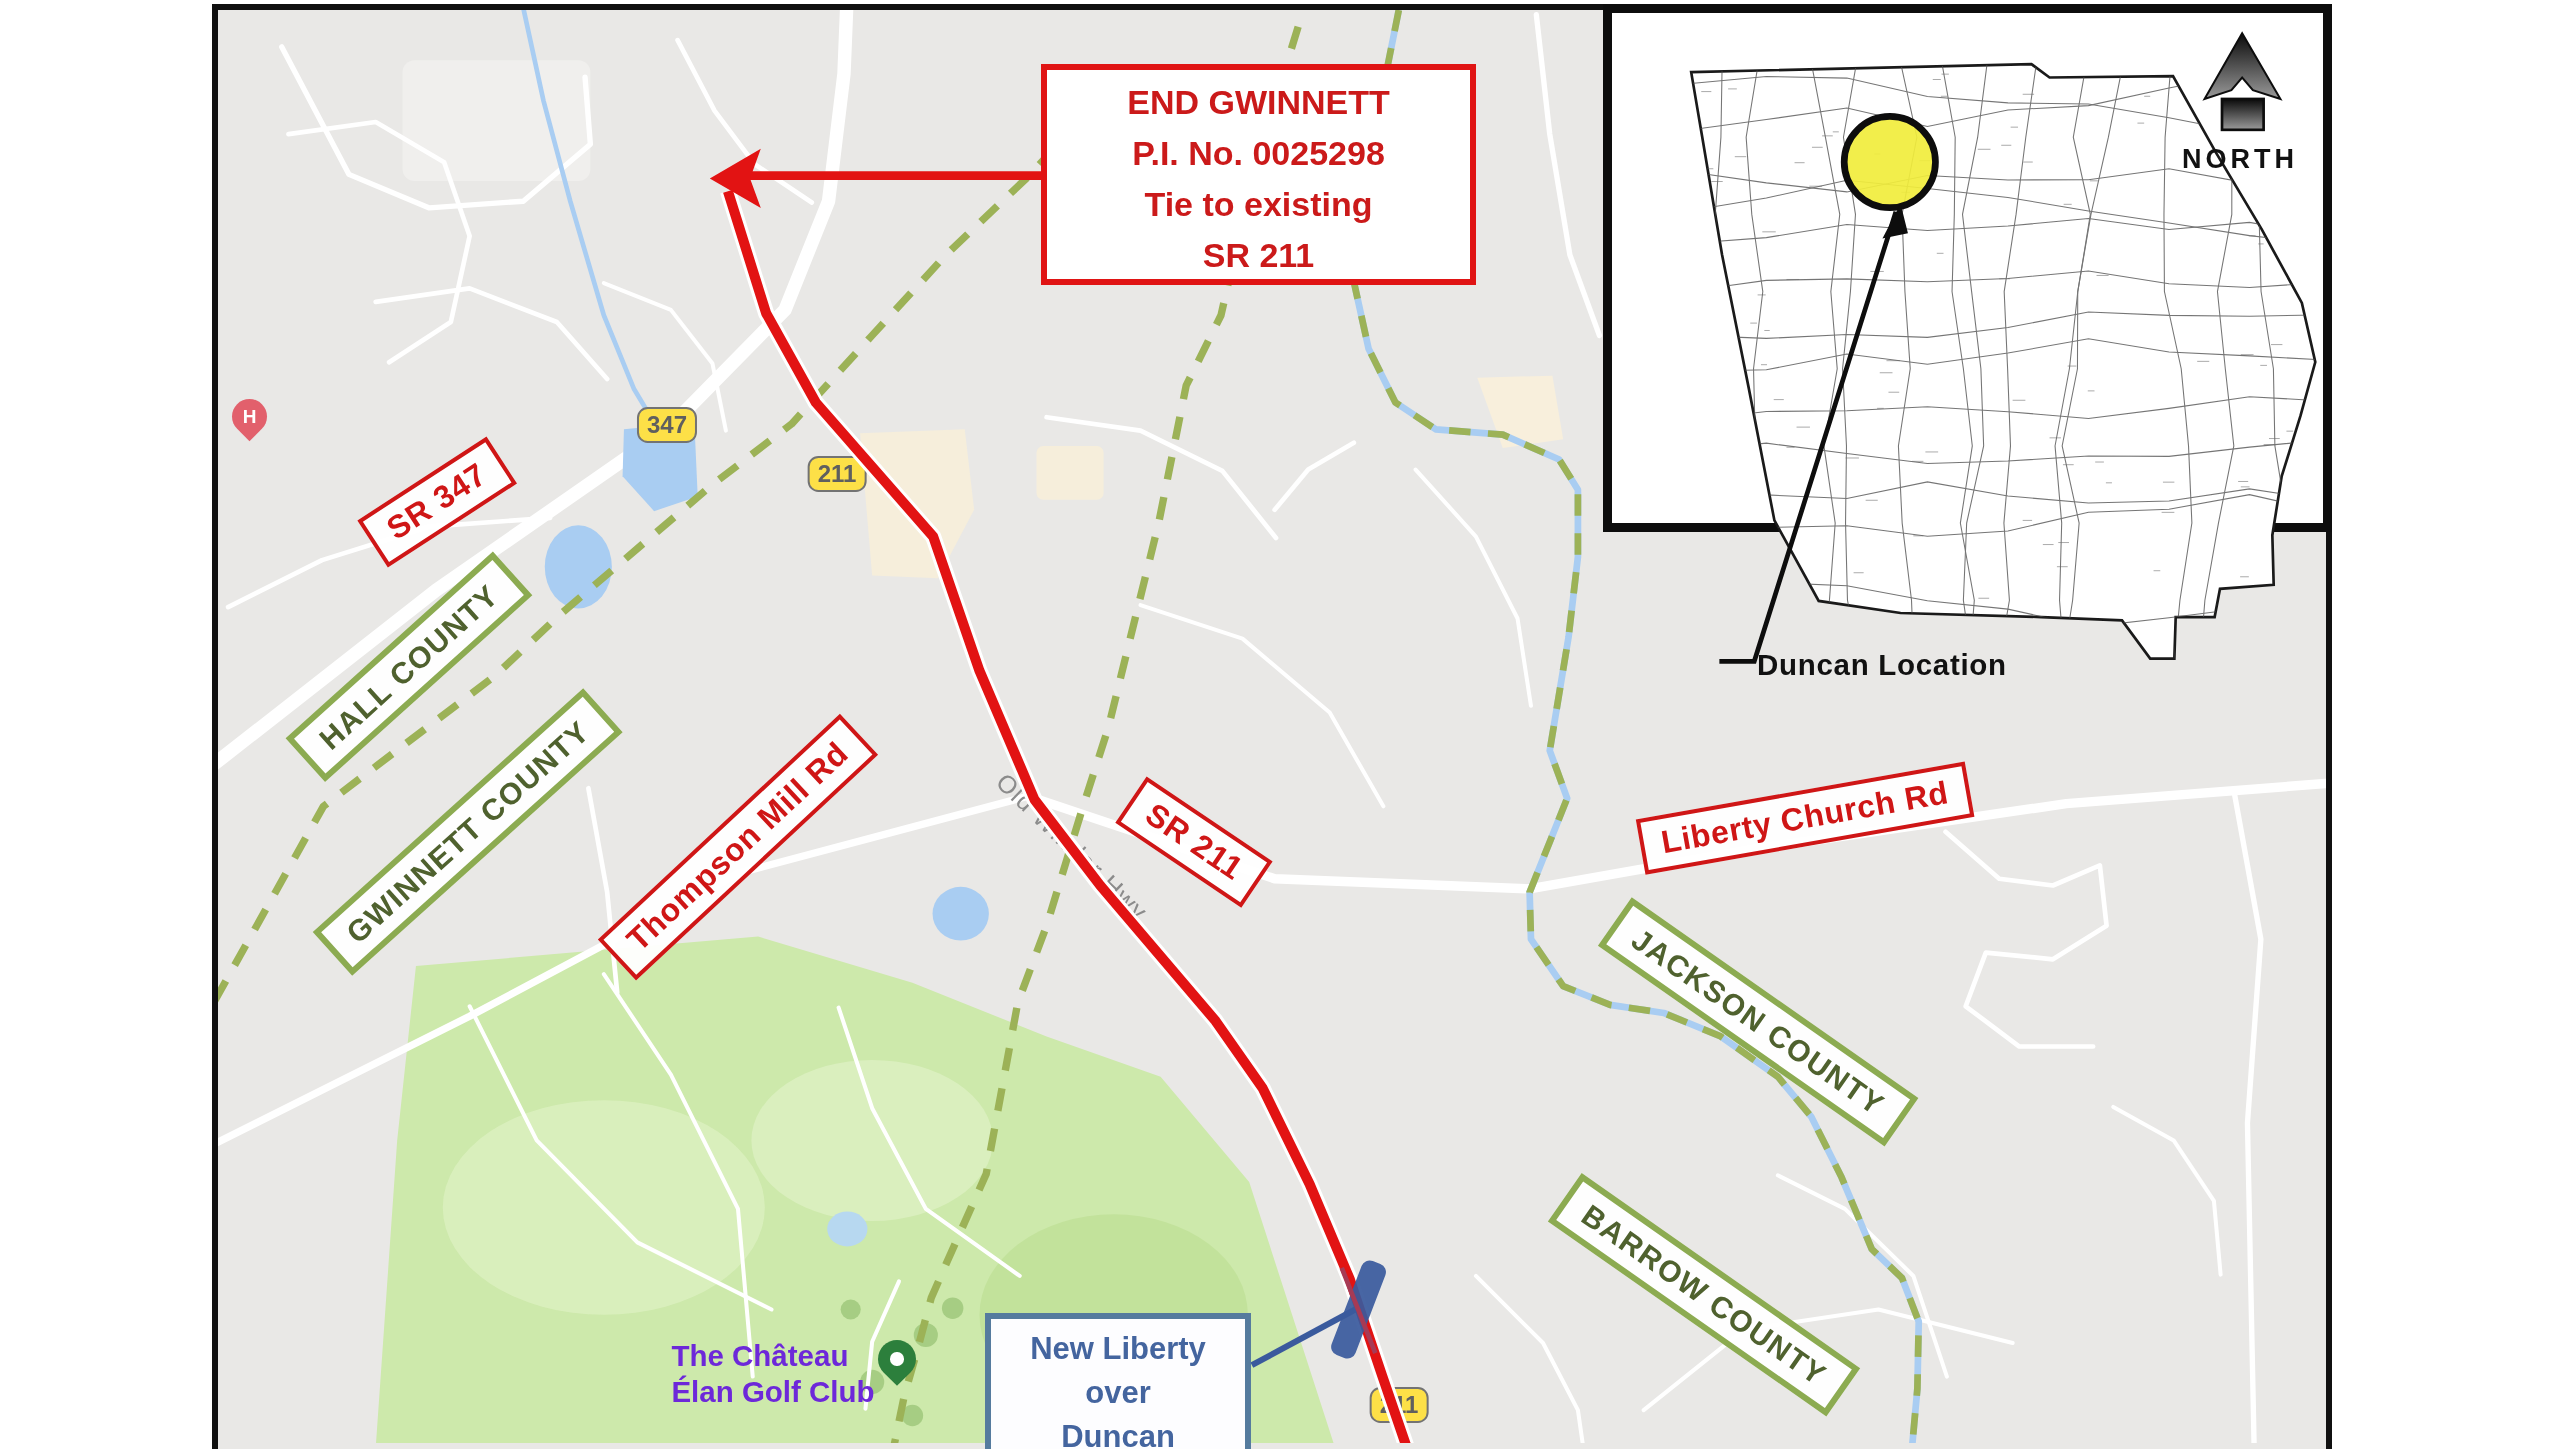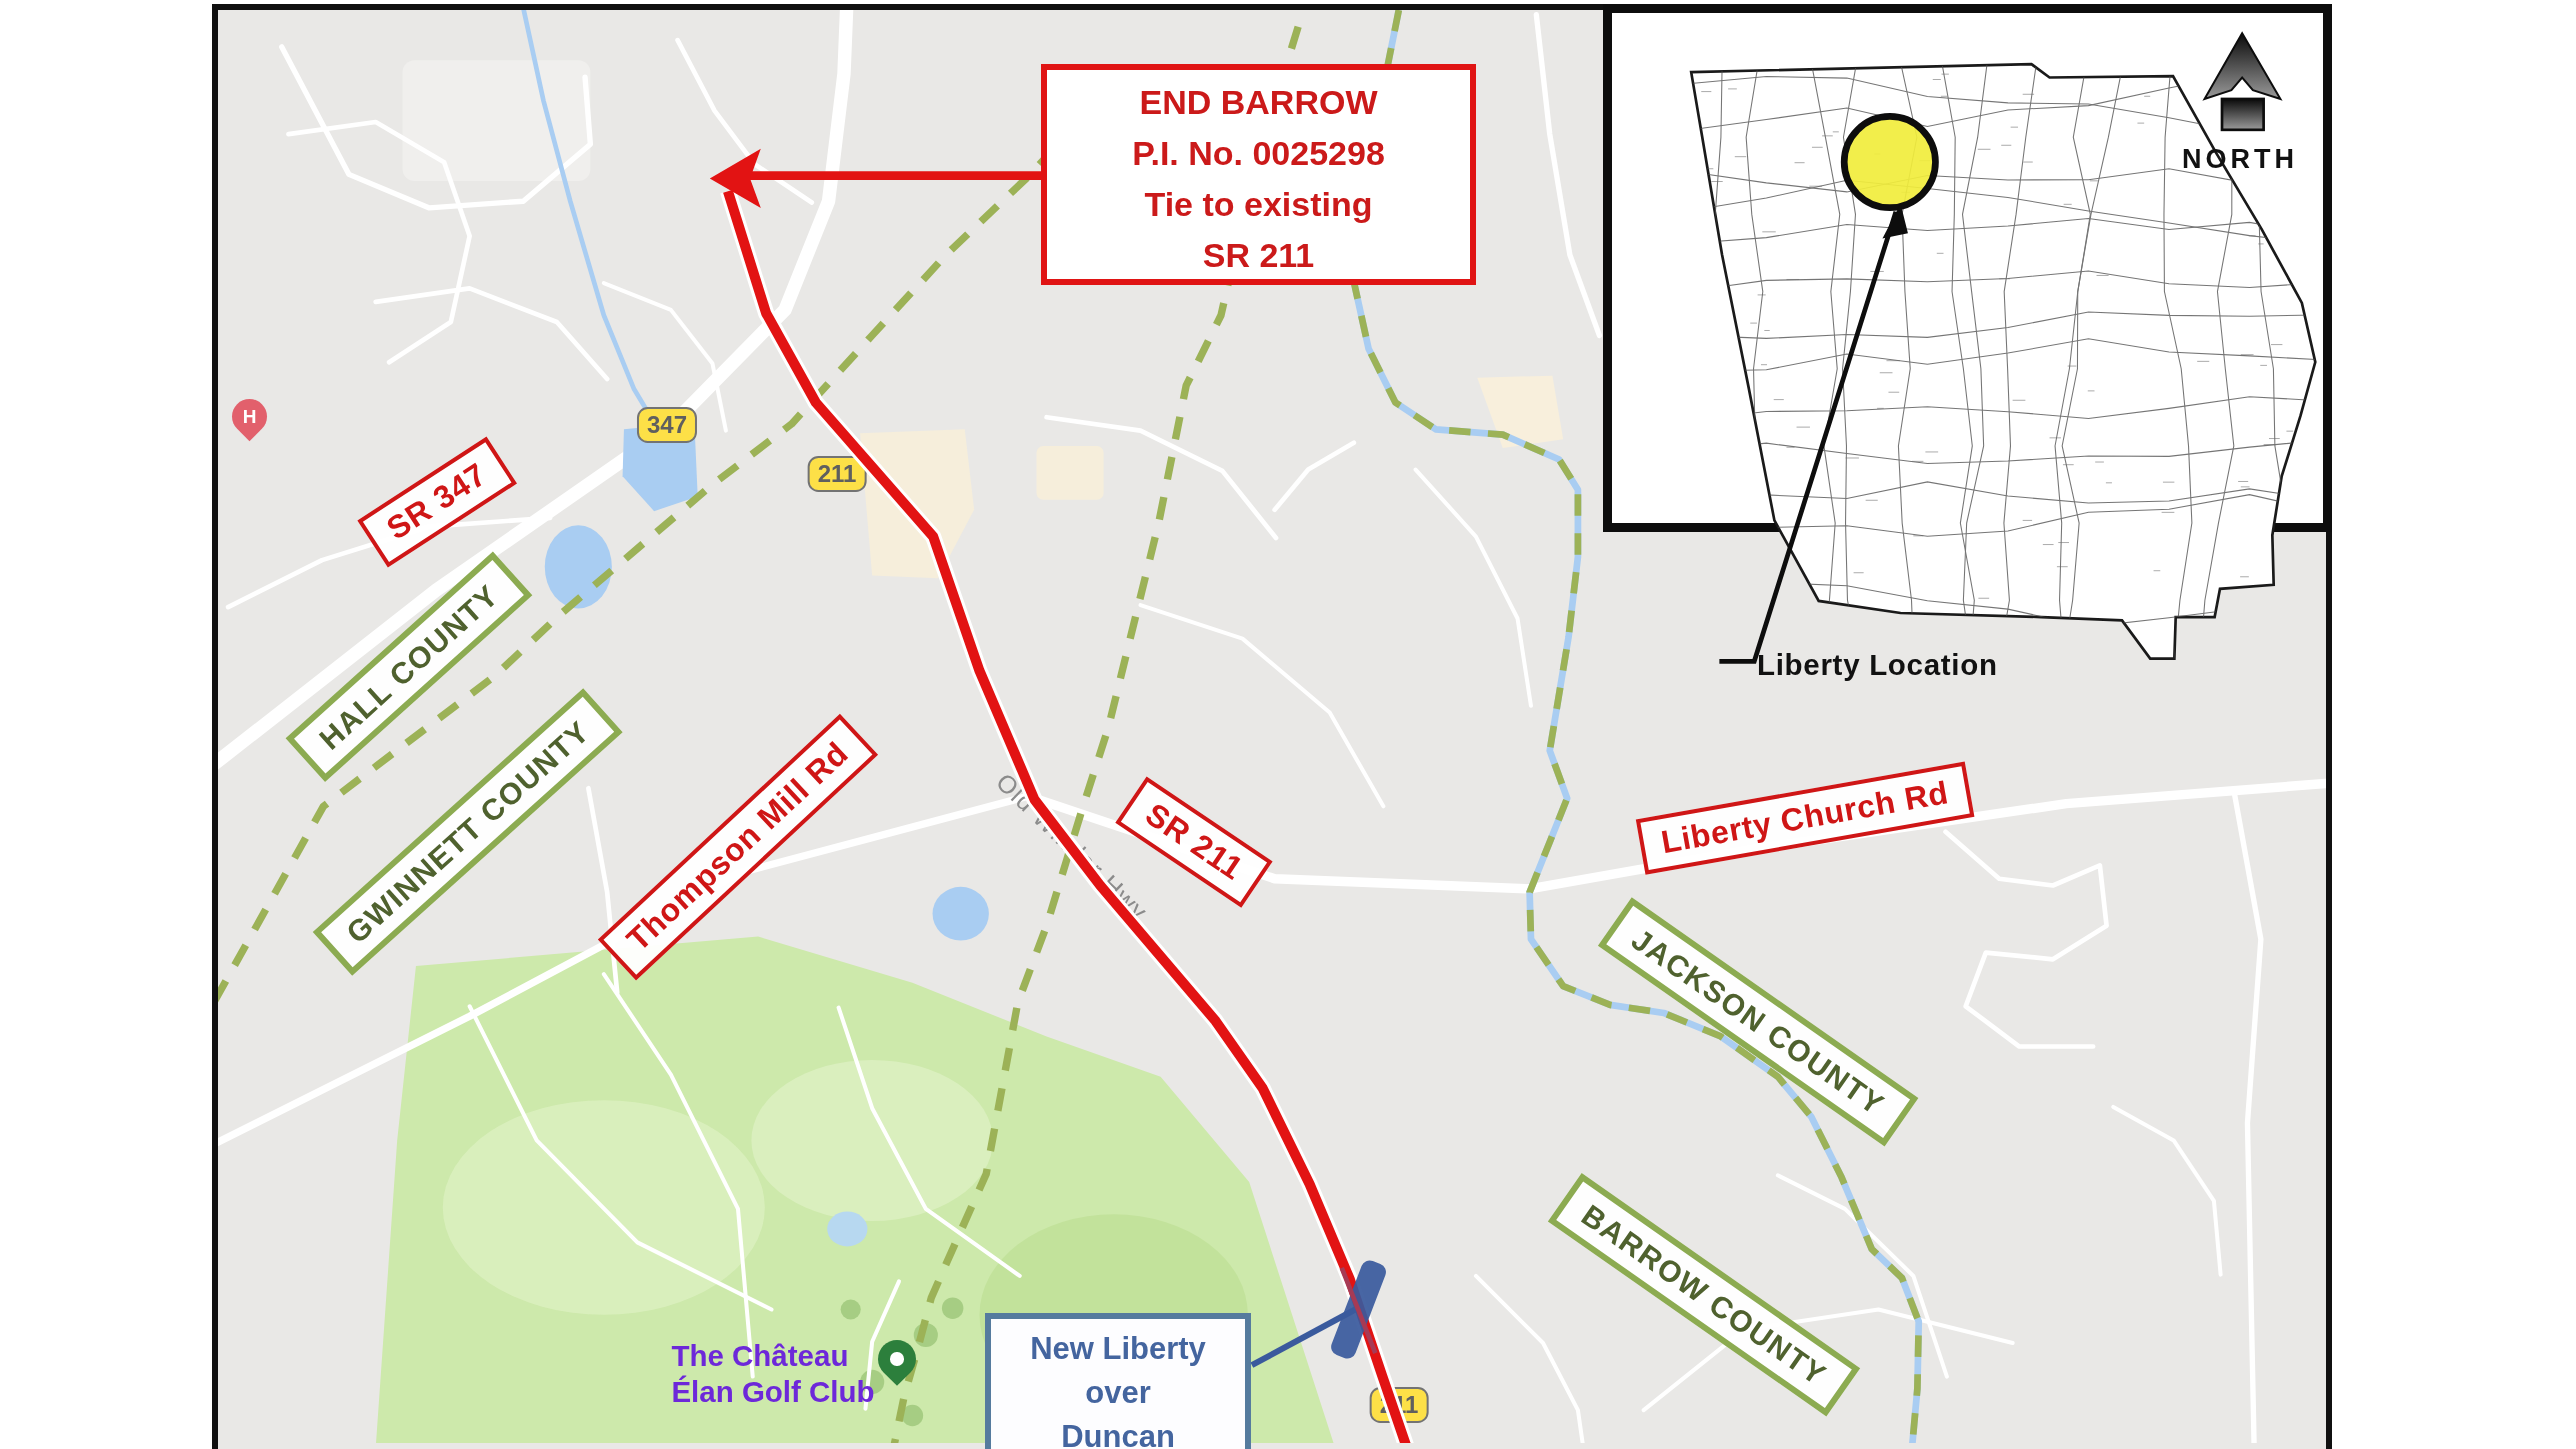--- a/index.html
+++ b/index.html
@@ -121,21 +121,21 @@
   <div class="rlabel" style="left:520px;top:837px;transform:translate(-50%,-50%) rotate(-43deg);">Thompson Mill Rd</div>
   <div class="rlabel" style="left:976px;top:832px;transform:translate(-50%,-50%) rotate(34deg);">SR 211</div>
   <div class="rlabel" style="left:1587px;top:808px;transform:translate(-50%,-50%) rotate(-10deg);">Liberty Church Rd</div>
 
   <div class="glabel" style="left:191px;top:657px;transform:translate(-50%,-50%) rotate(-42deg);">HALL COUNTY</div>
   <div class="glabel" style="left:250px;top:822px;transform:translate(-50%,-50%) rotate(-42deg);">GWINNETT COUNTY</div>
   <div class="glabel" style="left:1540px;top:1012px;transform:translate(-50%,-50%) rotate(35deg);">JACKSON COUNTY</div>
   <div class="glabel" style="left:1486px;top:1285px;transform:translate(-50%,-50%) rotate(35deg);">BARROW COUNTY</div>
 
   <div id="end-project-box">
-    <div>END BARROW</div>
+    <div>END GWINNETT</div>
     <div>P.I. No. 0025298</div>
     <div>Tie to existing</div>
     <div>SR 211</div>
   </div>
 
   <div id="bridge-callout">
     <div>New Liberty</div>
     <div>over</div>
     <div>Duncan</div>
   </div>
@@ -290,15 +290,15 @@
       </g>
     <circle cx="414" cy="222" r="68" fill="#f1ed3c" fill-opacity=".92" stroke="#0d0d0d" stroke-width="10"></circle>
     <path d="M160,966 L212,966 L423,296" stroke="#0d0d0d" stroke-width="7" fill="none"></path>
     <polygon points="430,284 403,336 441,328" fill="#0d0d0d"></polygon>
     <g>
       <path d="M939,30 L996,128 L955,115 L939,96 L923,115 L883,128 Z" fill="url(#northGrad)" stroke="#0d0d0d" stroke-width="3"></path>
       <rect x="909" y="128" width="62" height="46" fill="url(#northGrad)" stroke="#0d0d0d" stroke-width="4"></rect>
     </g>
   </svg>
   <div id="north-label">NORTH</div>
-  <div id="project-location-label">Liberty Location</div>
+  <div id="project-location-label">Duncan Location</div>
 </div>
 
 
 </body></html>

